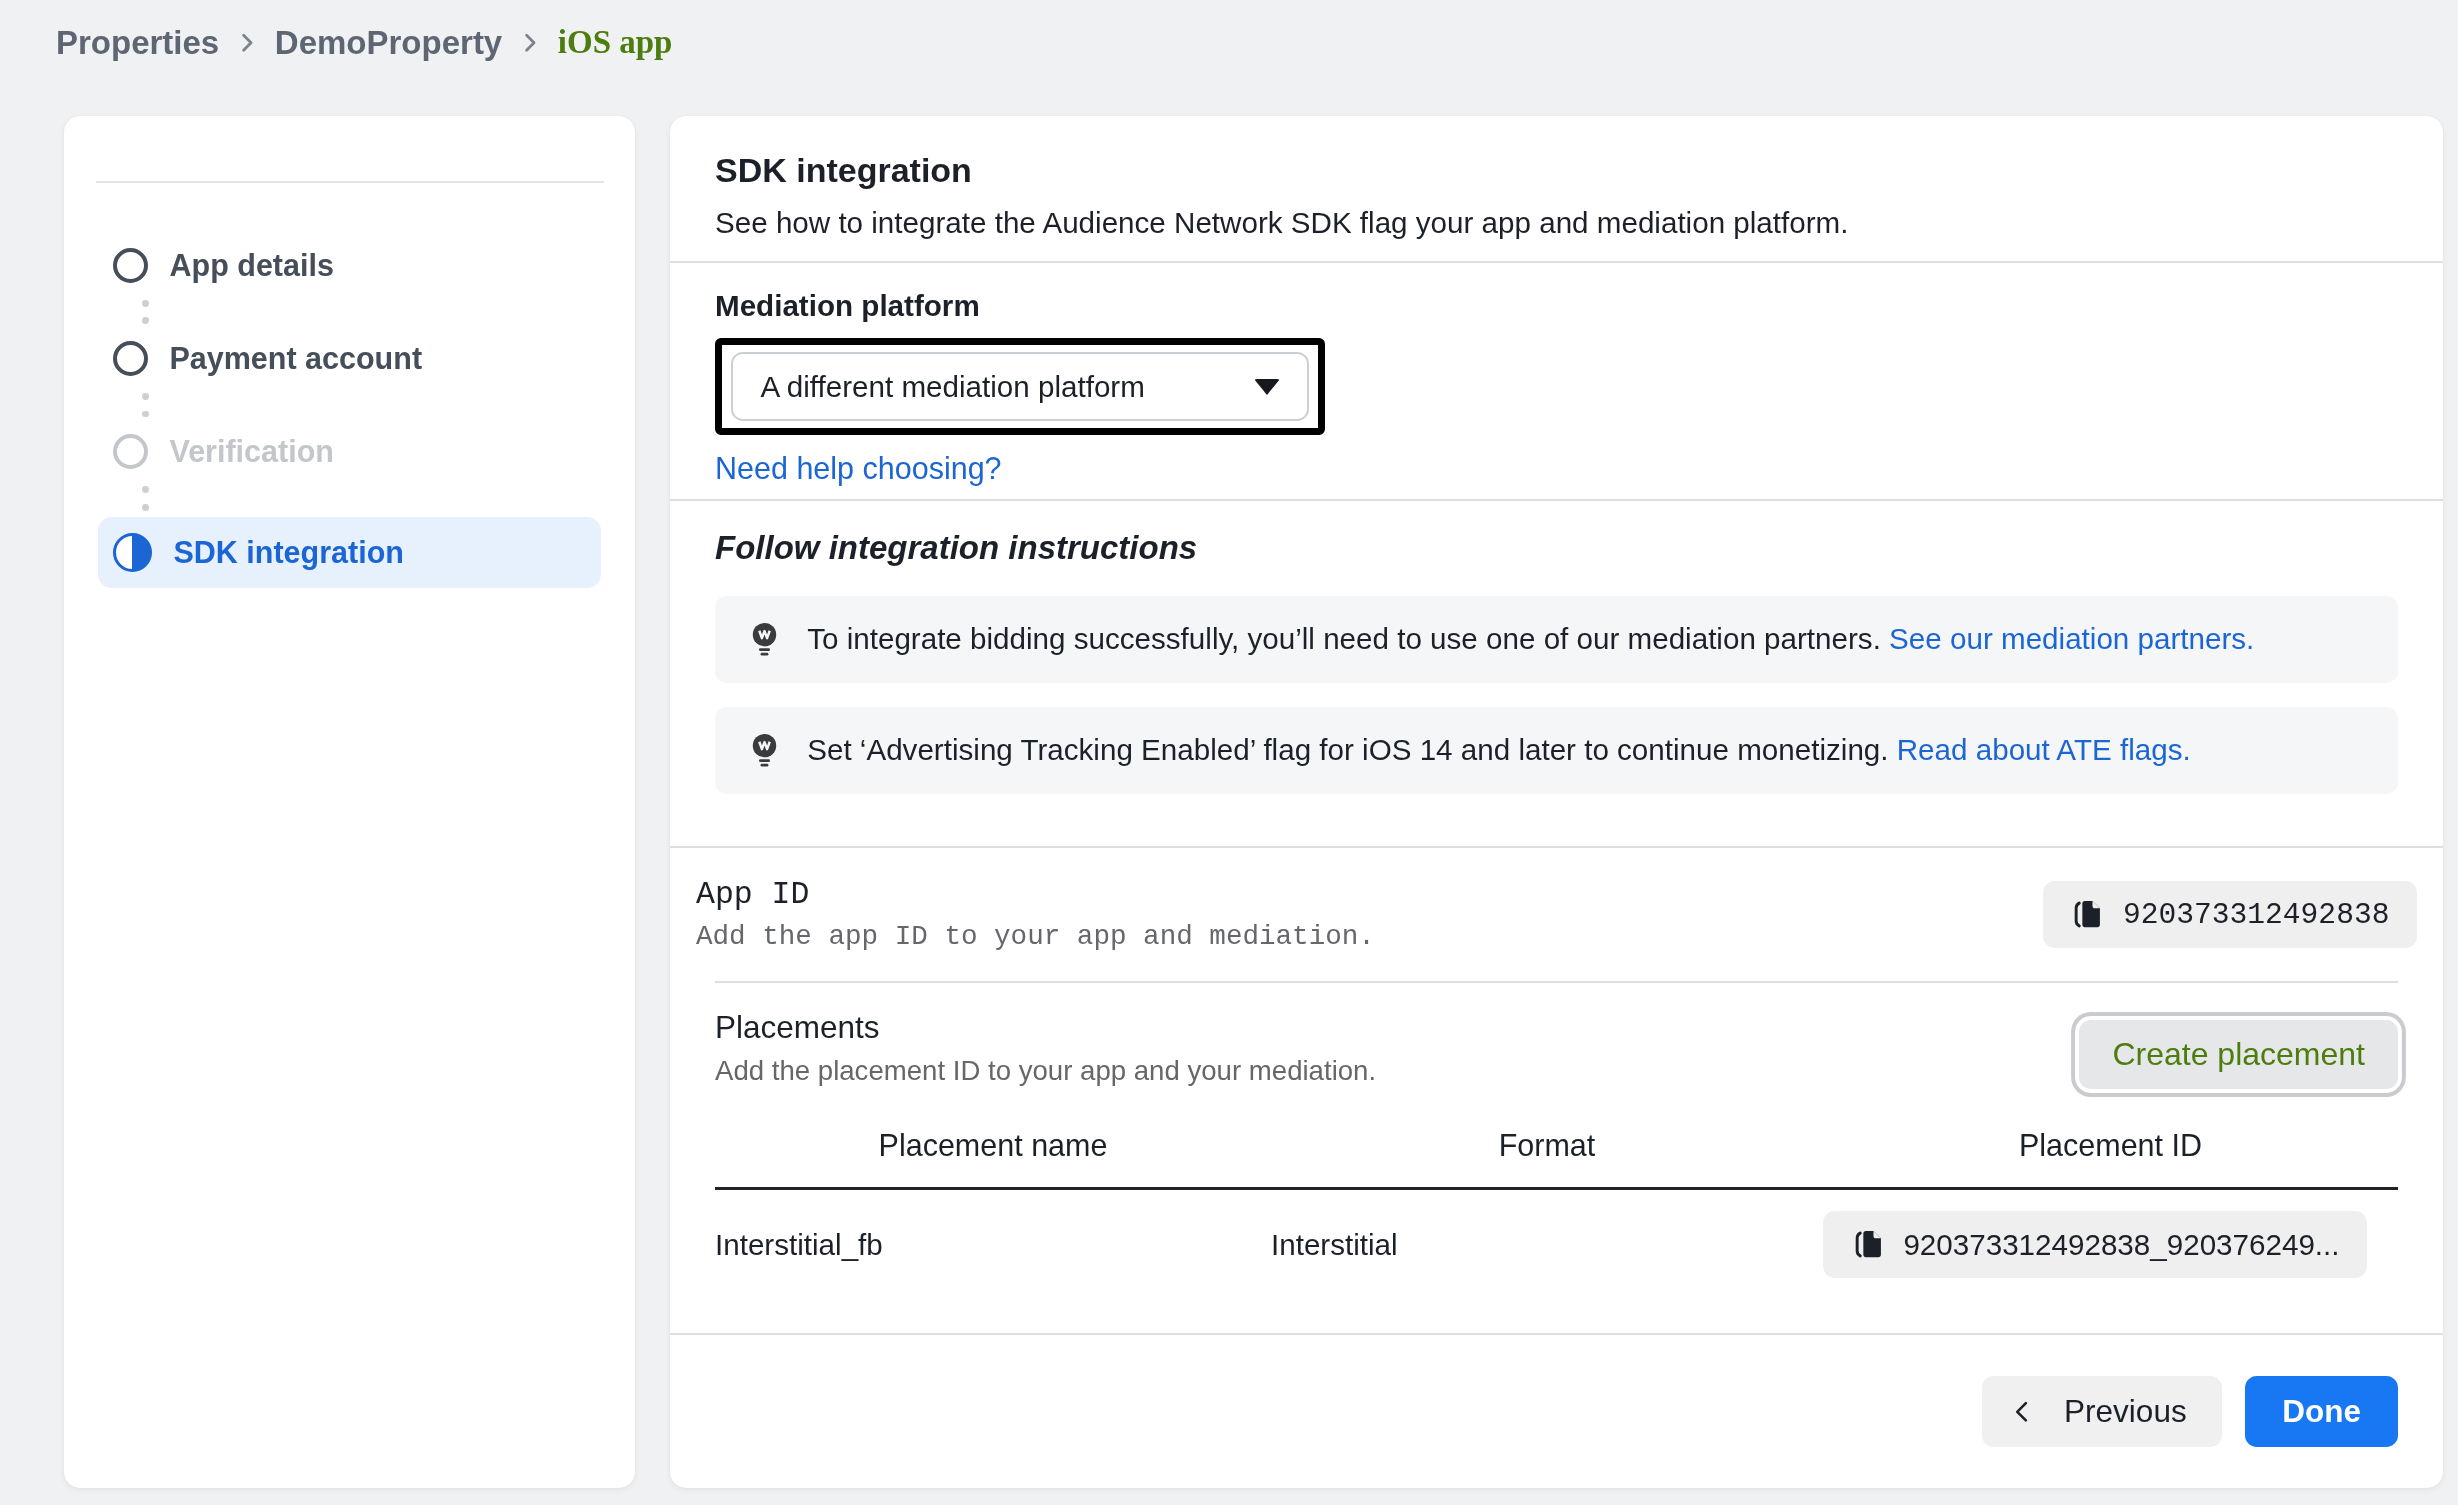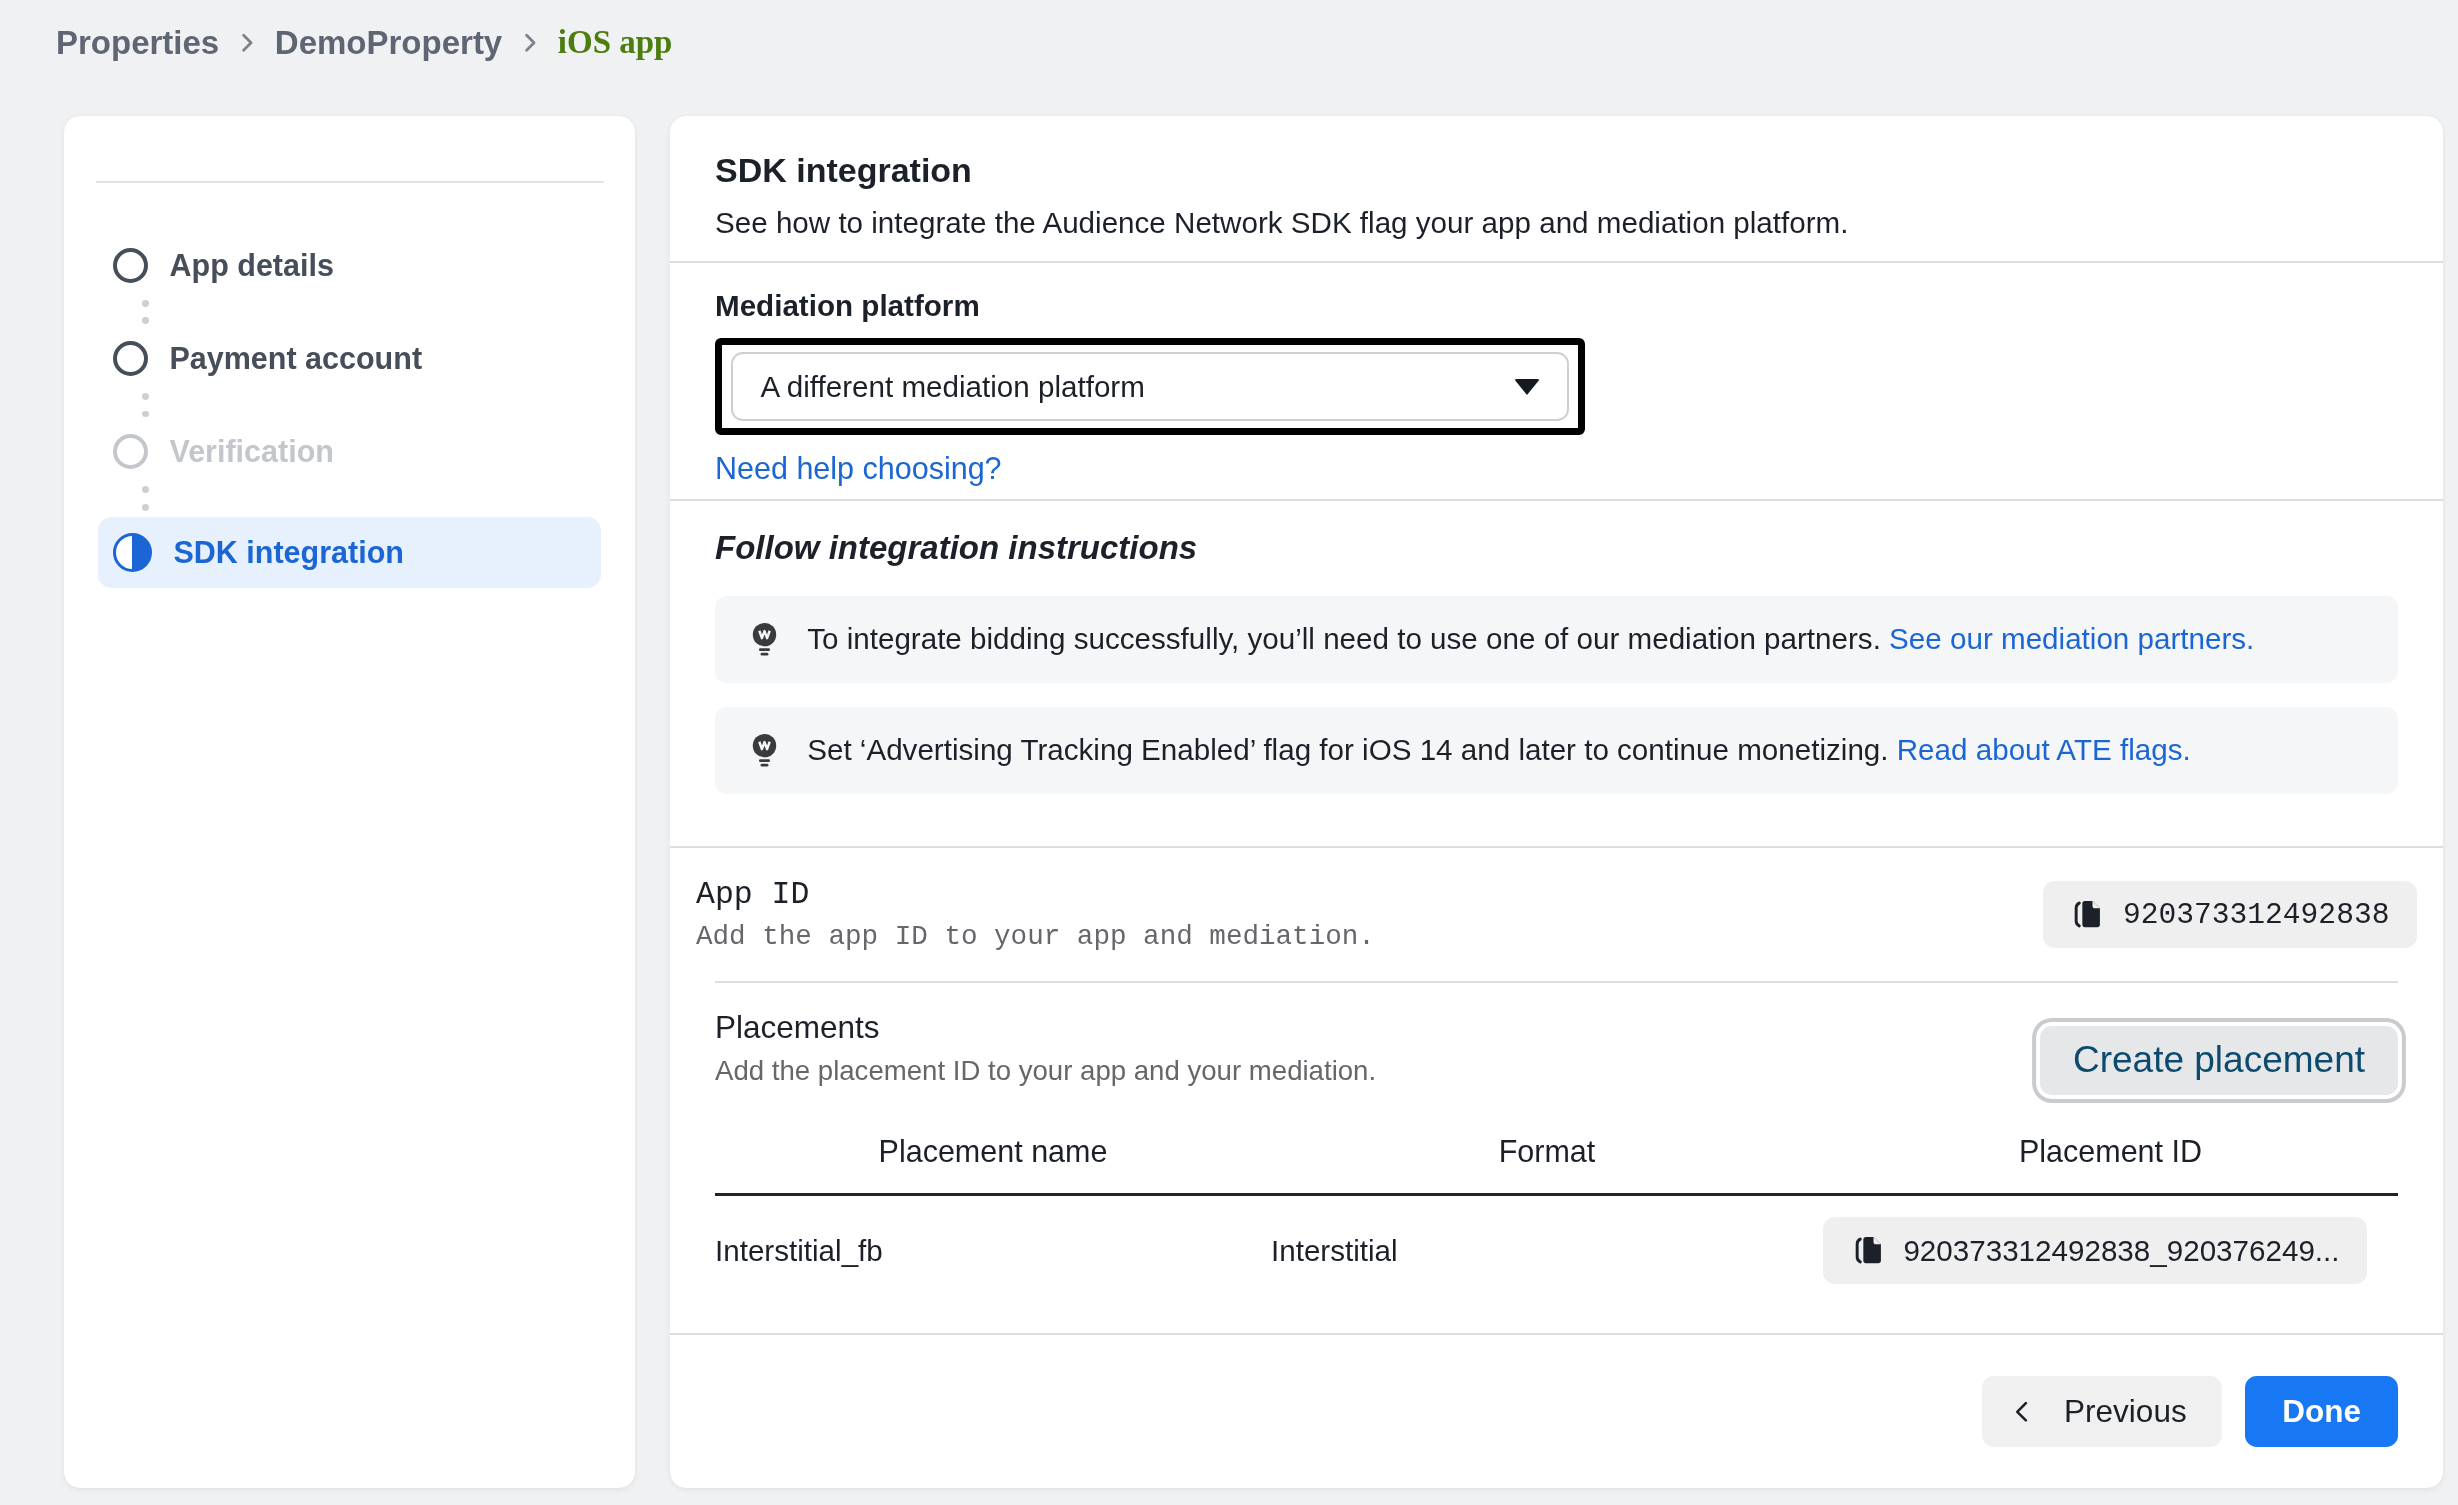--- a/index.html
+++ b/index.html
@@ -53,21 +53,21 @@
   section { flex:none; }
 
   
   .sec-header { height:145px; padding:35px 45px 0; }
   .panel-title { font-size:34px; font-weight:700; color:#1c2028; }
   .panel-sub { margin-top:15.8px; font-size:29.6px; color:#1c2028; }
 
   
   .sec-mediation { height:236px; padding:25.6px 45px 0; }
   .field-label { font-size:29.6px; font-weight:700; color:#1c2028; }
-  .annotation-box { margin-top:15.8px; width:870px; border:7.9px solid #000; border-radius:5.9px; padding:6.9px 8.9px; background:#fff; }
+  .annotation-box { margin-top:15.8px; width:610px; border:7.9px solid #000; border-radius:5.9px; padding:6.9px 8.9px; background:#fff; }
   .select {
     height:69px; background:#fff; border:2px solid #ccd0d5; border-radius:11.8px;
     display:flex; align-items:center; justify-content:space-between;
     padding:0 27.6px; cursor:pointer;
   }
   .select-value { font-size:29.6px; color:#1c2028; }
   .caret { width:0; height:0; border-left:13.8px solid transparent; border-right:13.8px solid transparent;
            border-top:16.7px solid #16191e; border-radius:3px; }
   .help-link { display:inline-block; margin-top:15.8px; font-size:30.5px; color:#1b66d4; cursor:pointer; }
 
@@ -87,21 +87,21 @@
   .block-desc { margin-top:9.9px; font-size:27.6px; color:#65676b; }
   .copy-chip { background:#efefef; border:none; border-radius:11.8px; height:67px;
                display:flex; align-items:center; gap:15.8px; padding:0 27.6px;
                font-family:inherit; font-size:29.6px; color:#1c2028; cursor:pointer; }
   .copy-chip svg { width:37px; height:37px; flex:none; }
 
   
   .sec-placements { height:350px; padding:25.6px 45px 0; }
   .placements-head { display:flex; align-items:flex-start; justify-content:space-between; }
   .create-btn { background:#e6e7e9; border:none; border-radius:11.8px; height:69px; padding:0 33px;
-                font-family:inherit; font-size:37px; color:#0c4a6e; cursor:pointer; margin-top:17px;
+                font-family:inherit; font-size:32px; color:#4d7c0f; cursor:pointer; margin-top:11px;
                 box-shadow:0 0 0 3.9px #ffffff, 0 0 0 7.9px #c9cbce; }
   table.placements { width:100%; border-collapse:collapse; margin-top:25.6px; }
   table.placements th { text-align:center; font-size:30.5px; font-weight:500; color:#1c2028;
                         padding:13.8px 0 23.6px; border-bottom:3px solid #20242a; }
   table.placements td { font-size:29.6px; color:#1c2028; padding:21.7px 0 25.6px; vertical-align:middle; }
   th.col-name, td.col-name { width:556px; padding-left:5.9px; }
   th.col-format, td.col-format { width:552px; }
 
   
   .sec-footer { flex:1; display:flex; align-items:center; justify-content:flex-end; gap:23.6px; padding:0 45px; }

